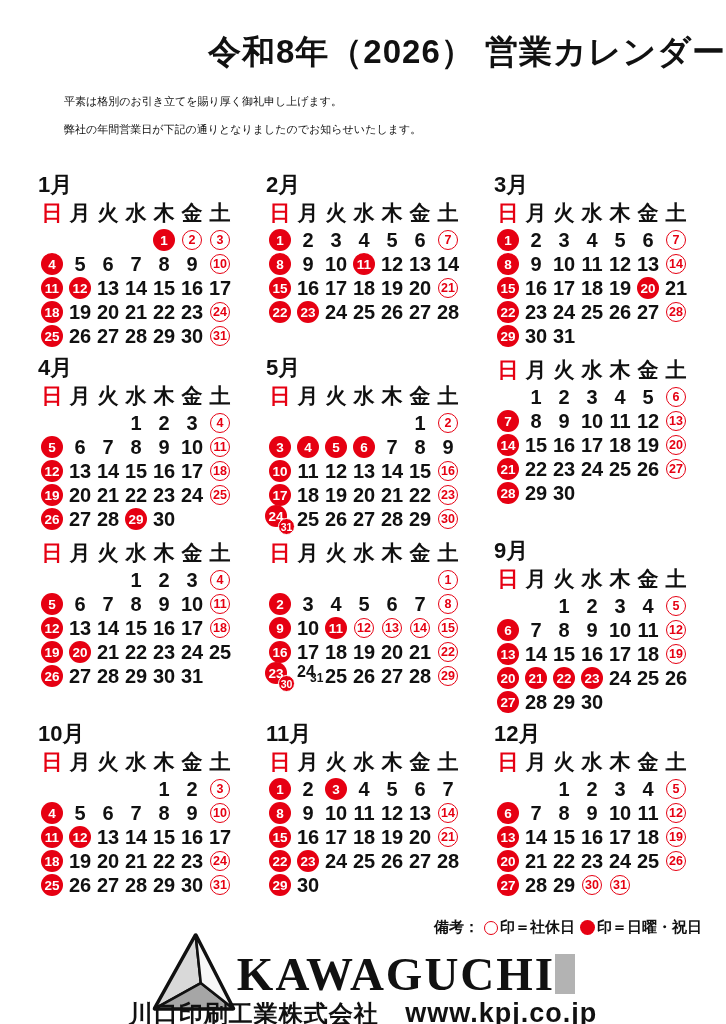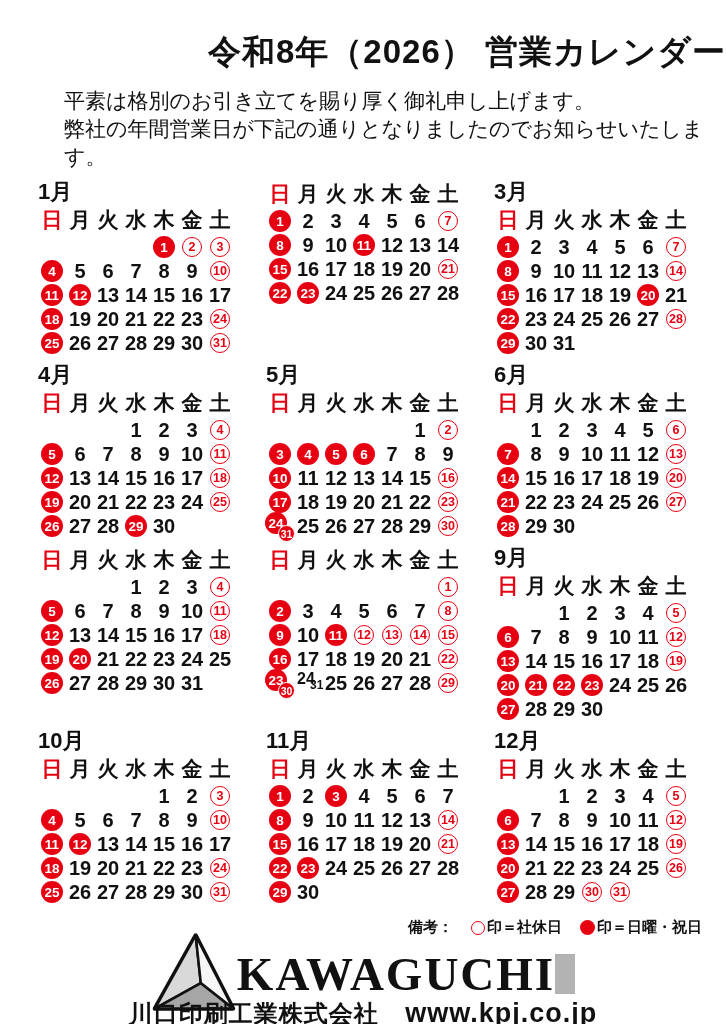--- a/index.html
+++ b/index.html
@@ -3,25 +3,25 @@
 <meta charset="utf-8">
 <style>
   * { margin:0; padding:0; box-sizing:border-box; }
   html,body { width:726px; height:1024px; background:#ffffff; overflow:hidden;
               font-family:"Liberation Sans", sans-serif; color:#111; }
   .page { position:relative; width:726px; height:1024px; }
 
   .title { margin-top:30px; text-align:right; font-size:33px; font-weight:bold;
            letter-spacing:1px; color:#111; }
   .greeting { margin:12px 0 4px 64px; font-family:"Liberation Serif", serif;
-              font-size:21px; line-height:28px; color:#111; }
+              font-size:11px; line-height:28px; color:#111; }
 
   
   .months { display:grid; grid-template-columns:repeat(3,196px);
-            column-gap:32px; row-gap:7px; margin:8px 0 0 38px; }
+            column-gap:32px; row-gap:7px; margin:29px 0 0 38px; }
   .month { height:176px; }
   .month-label { font-size:22px; font-weight:bold; line-height:26px; }
   .week-row { display:flex; height:30px; align-items:center; }
   .wcell { width:28px; text-align:center; font-size:21px; font-weight:bold; }
   .wcell.sun-h { color:var(--red); }
   .day-grid { display:grid; grid-template-columns:repeat(7,28px); grid-auto-rows:24px; }
   .cell { position:relative; display:flex; align-items:center; justify-content:center;
           font-size:20px; font-weight:bold; }
   .d-sun { width:22px; height:22px; border-radius:50%; background:var(--red);
            color:#fff; font-size:13.5px; font-weight:bold;
@@ -30,21 +30,21 @@
            color:var(--red); font-size:12.5px; font-weight:bold;
            display:flex; align-items:center; justify-content:center; }
   .cell .d-sm { position:absolute; width:17px; height:17px; font-size:10.5px;
                 left:12px; top:11px; border:1px solid #fff; }
   .cell.merge .d-sun.main { position:absolute; left:-1px; top:-2px; }
   .p-main { position:absolute; left:3px; top:-1px; font-size:16px; }
   .p-sub  { position:absolute; left:16px; top:7px; font-size:12px; }
 
   
   .legend { position:absolute; right:24px; top:888px; display:flex; align-items:center;
-            gap:18px; font-size:15px; font-weight:600; }
+            gap:5px; font-size:15px; font-weight:600; }
   .legend .part { display:flex; align-items:center; gap:2px;text-align:center; }
   .ring { width:14px; height:14px; border-radius:50%; border:1.6px solid var(--red);
           display:inline-block; }
   .dot  { width:15px; height:15px; border-radius:50%; background:var(--red);
           display:inline-block; }
 
   
   .logo-row { position:absolute; left:0; top:902px; width:726px;
               display:flex; align-items:center; justify-content:center; }
   .brand { font-family:"Liberation Serif", serif; font-weight:900; font-size:47px;
@@ -132,20 +132,21 @@
           <span class="cell">27</span>
           <span class="cell">28</span>
           <span class="cell">29</span>
           <span class="cell">30</span>
           <span class="cell">
             <span class="d-off">31</span>
           </span>
         </div>
       </div>
       <div class="month">
+        <div class="month-label">2月</div>
         <div class="week-row">
           <span class="wcell sun-h">日</span>
           <span class="wcell">月</span>
           <span class="wcell">火</span>
           <span class="wcell">水</span>
           <span class="wcell">木</span>
           <span class="wcell">金</span>
           <span class="wcell">土</span>
         </div>
         <div class="day-grid">
@@ -389,21 +390,20 @@
           <span class="cell">26</span>
           <span class="cell">27</span>
           <span class="cell">28</span>
           <span class="cell">29</span>
           <span class="cell">
             <span class="d-off">30</span>
           </span>
         </div>
       </div>
       <div class="month">
-        <div class="month-label">6月</div>
         <div class="week-row">
           <span class="wcell sun-h">日</span>
           <span class="wcell">月</span>
           <span class="wcell">火</span>
           <span class="wcell">水</span>
           <span class="wcell">木</span>
           <span class="wcell">金</span>
           <span class="wcell">土</span>
         </div>
         <div class="day-grid">

